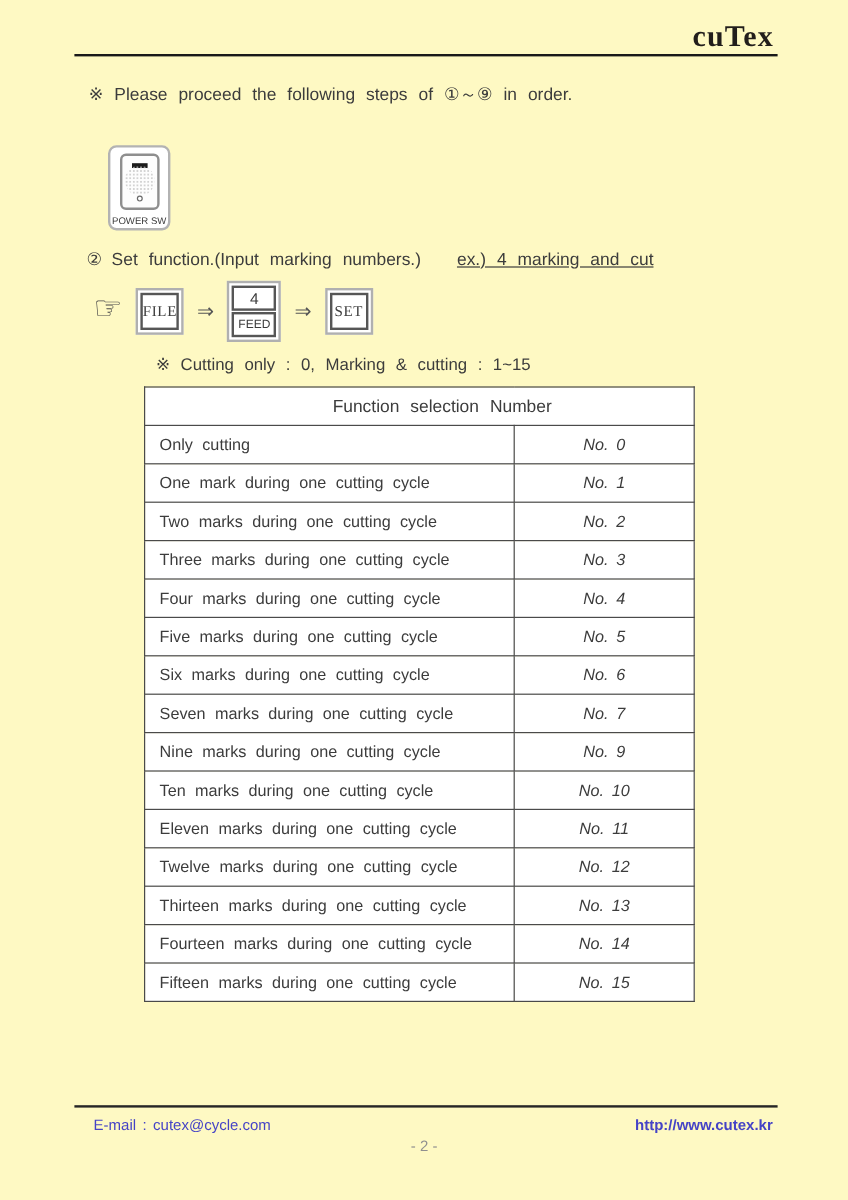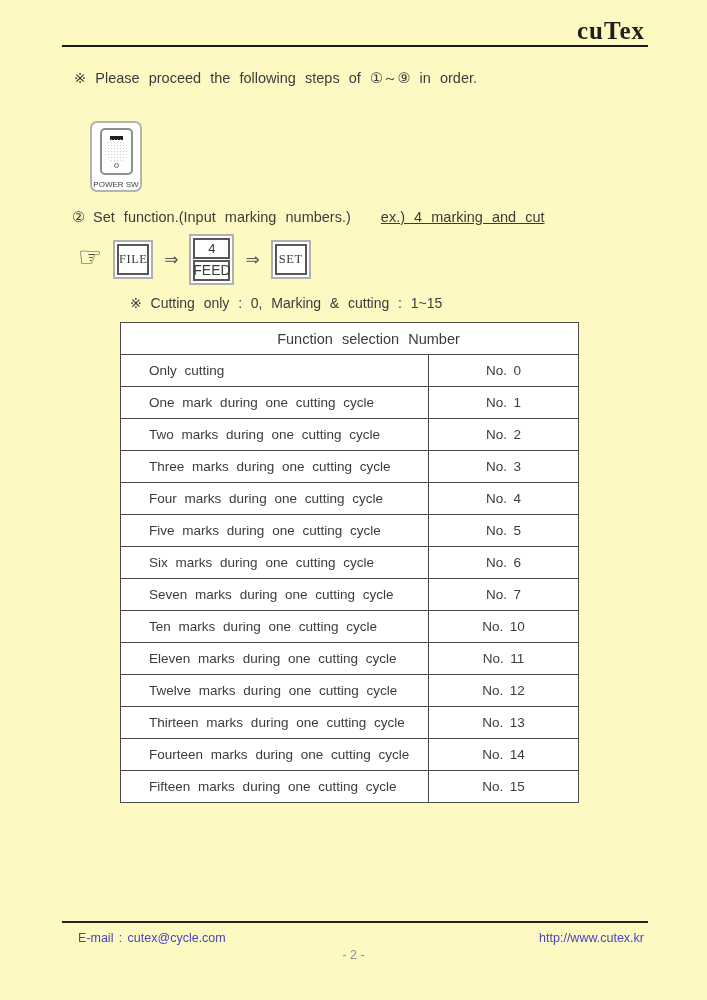--- a/index.html
+++ b/index.html
@@ -69,47 +69,48 @@
     border:2px solid #565656; width:32px; height:31px;
     display:flex; align-items:center; justify-content:center;
     font-size:12.5px; color:#3c3c3c; letter-spacing:0.5px;font-family:Liberation Serif, serif;
   }
   .key-stack { display:flex; flex-direction:column; gap:1px; }
   .key-stack .cell {
     border:2px solid #565656; width:37px; height:21px;
     display:flex; align-items:center; justify-content:center; color:#3c3c3c;
   }
   .cell.value { font-size:13px; }
-  .cell.feed  { font-size:14px; letter-spacing:0px; }
+  .cell.feed  { font-size:10px; letter-spacing:0px; }
 
   
   .func-table {
     position:absolute; left:120px; top:322px; width:458px;
     border-collapse:collapse; table-layout:fixed;
   }
   .func-table th, .func-table td {
     border:1px solid #4a4a4a; height:32px; font-weight:normal;
     color:#3c3c3c; background:#fff;
   }
   .func-table th { font-size:14.5px; text-align:center; word-spacing:0.35em;padding-left:38px; }
-  .func-table td.func { font-size:13.5px; text-align:left; padding-left:28px; word-spacing:0.3em; }
-  .func-table td.num  { font-size:13.5px; text-align:center; word-spacing:0.2em; }
+  .func-table td.func { font-size:13.5px; text-align:left; padding-left:12px; word-spacing:0.3em; }
+  .func-table td.num  { font-size:13.5px; text-align:center; word-spacing:0.2em;font-style:italic; }
   .col-func { width:308px; } .col-num { width:150px; }
 
   
   .footer-rule {
     position:absolute; top:921px; left:62px; width:586px; height:2px; background:#262626;
   }
   .footer-email {
     position:absolute; top:931px; left:78px; font-size:12.5px; color:#4543c6;
     text-decoration:none; word-spacing:0.15em;
   }
   .footer-url {
     position:absolute; top:931px; right:63px; font-size:12.5px; color:#4543c6;
     text-decoration:none;
+    font-weight:bold;
   }
   .page-num {
     position:absolute; top:948px; left:0; width:100%; text-align:center;
     font-size:12.5px; color:#8f8f8f;
   }
 </style>
 </head>
 <body>
 
 <div class="page">
@@ -190,20 +191,24 @@
         </tr>
       <tr>
           <td class="func">Six marks during one cutting cycle</td>
           <td class="num">No. 6</td>
         </tr>
       <tr>
           <td class="func">Seven marks during one cutting cycle</td>
           <td class="num">No. 7</td>
         </tr>
       <tr>
+          <td class="func">Nine marks during one cutting cycle</td>
+          <td class="num">No. 9</td>
+        </tr>
+      <tr>
           <td class="func">Ten marks during one cutting cycle</td>
           <td class="num">No. 10</td>
         </tr>
       <tr>
           <td class="func">Eleven marks during one cutting cycle</td>
           <td class="num">No. 11</td>
         </tr>
       <tr>
           <td class="func">Twelve marks during one cutting cycle</td>
           <td class="num">No. 12</td>

